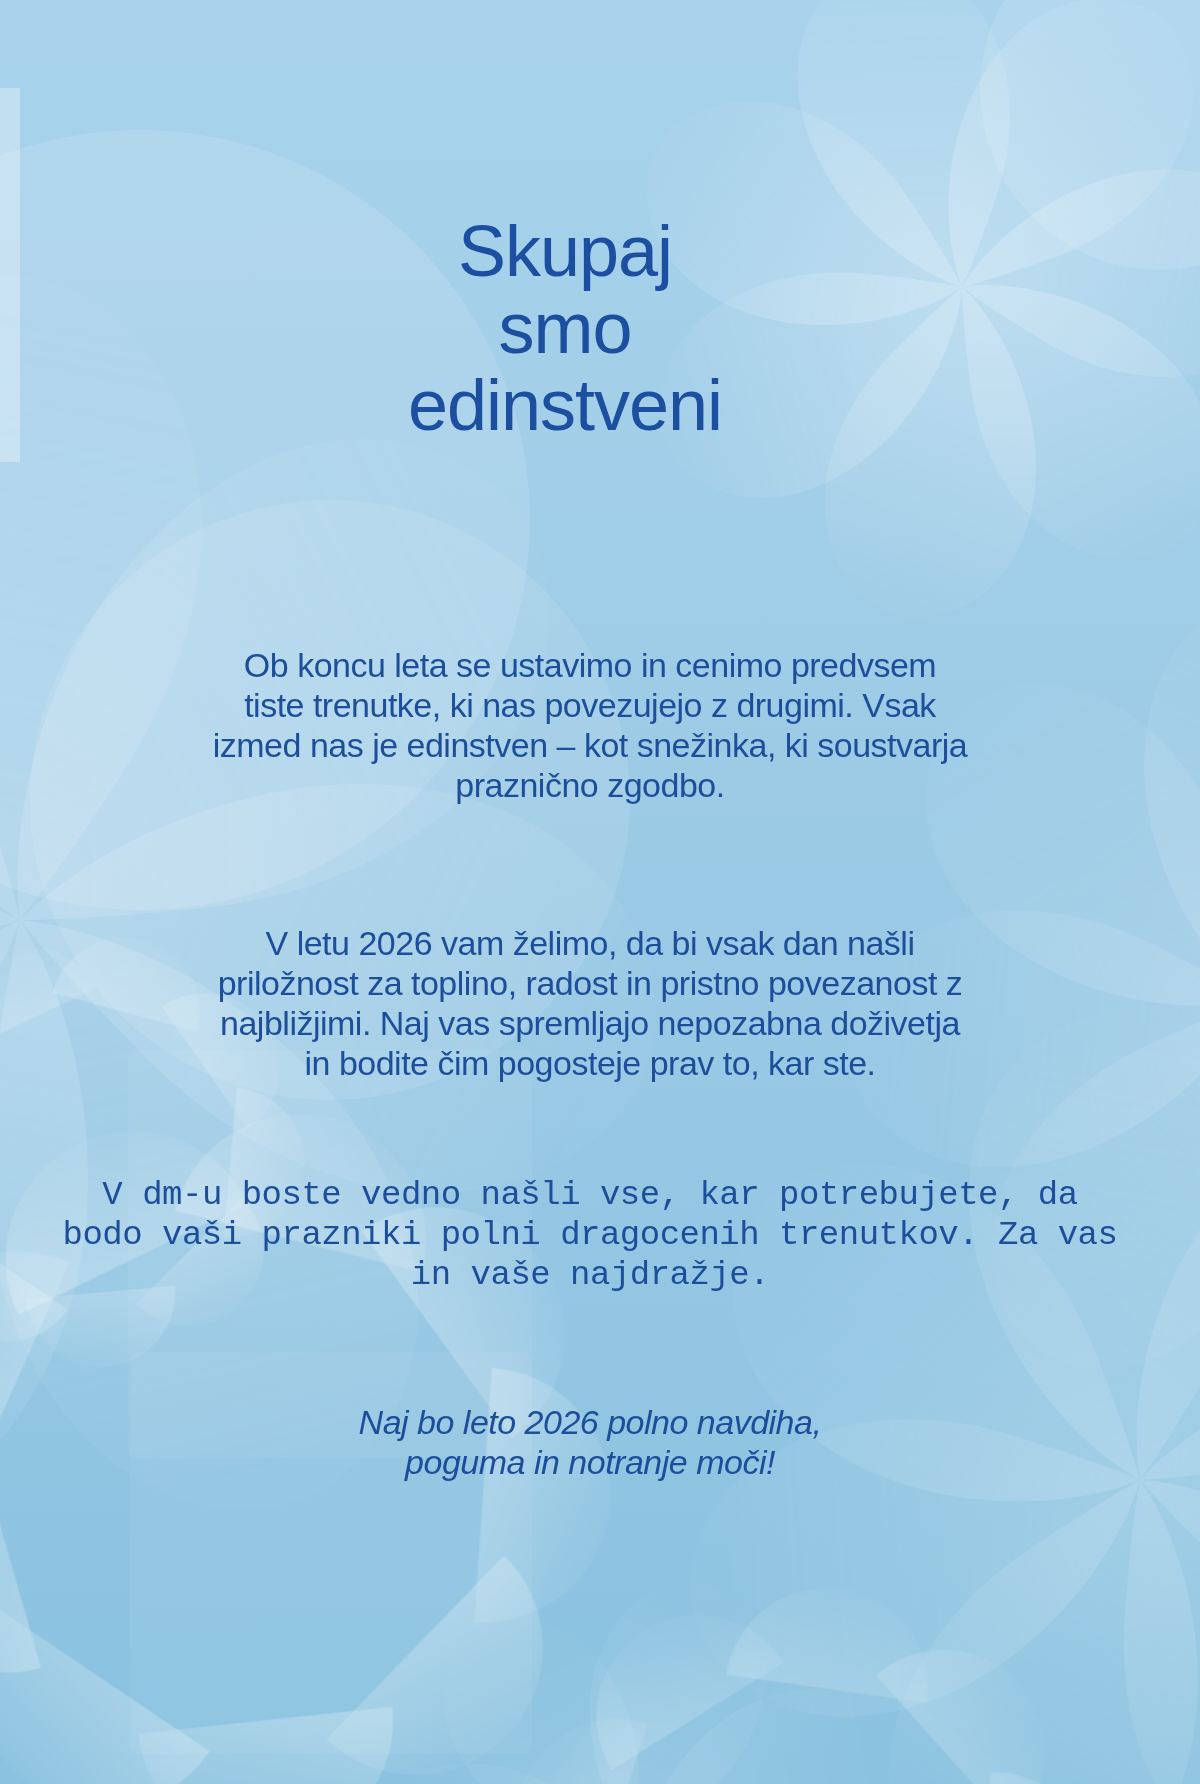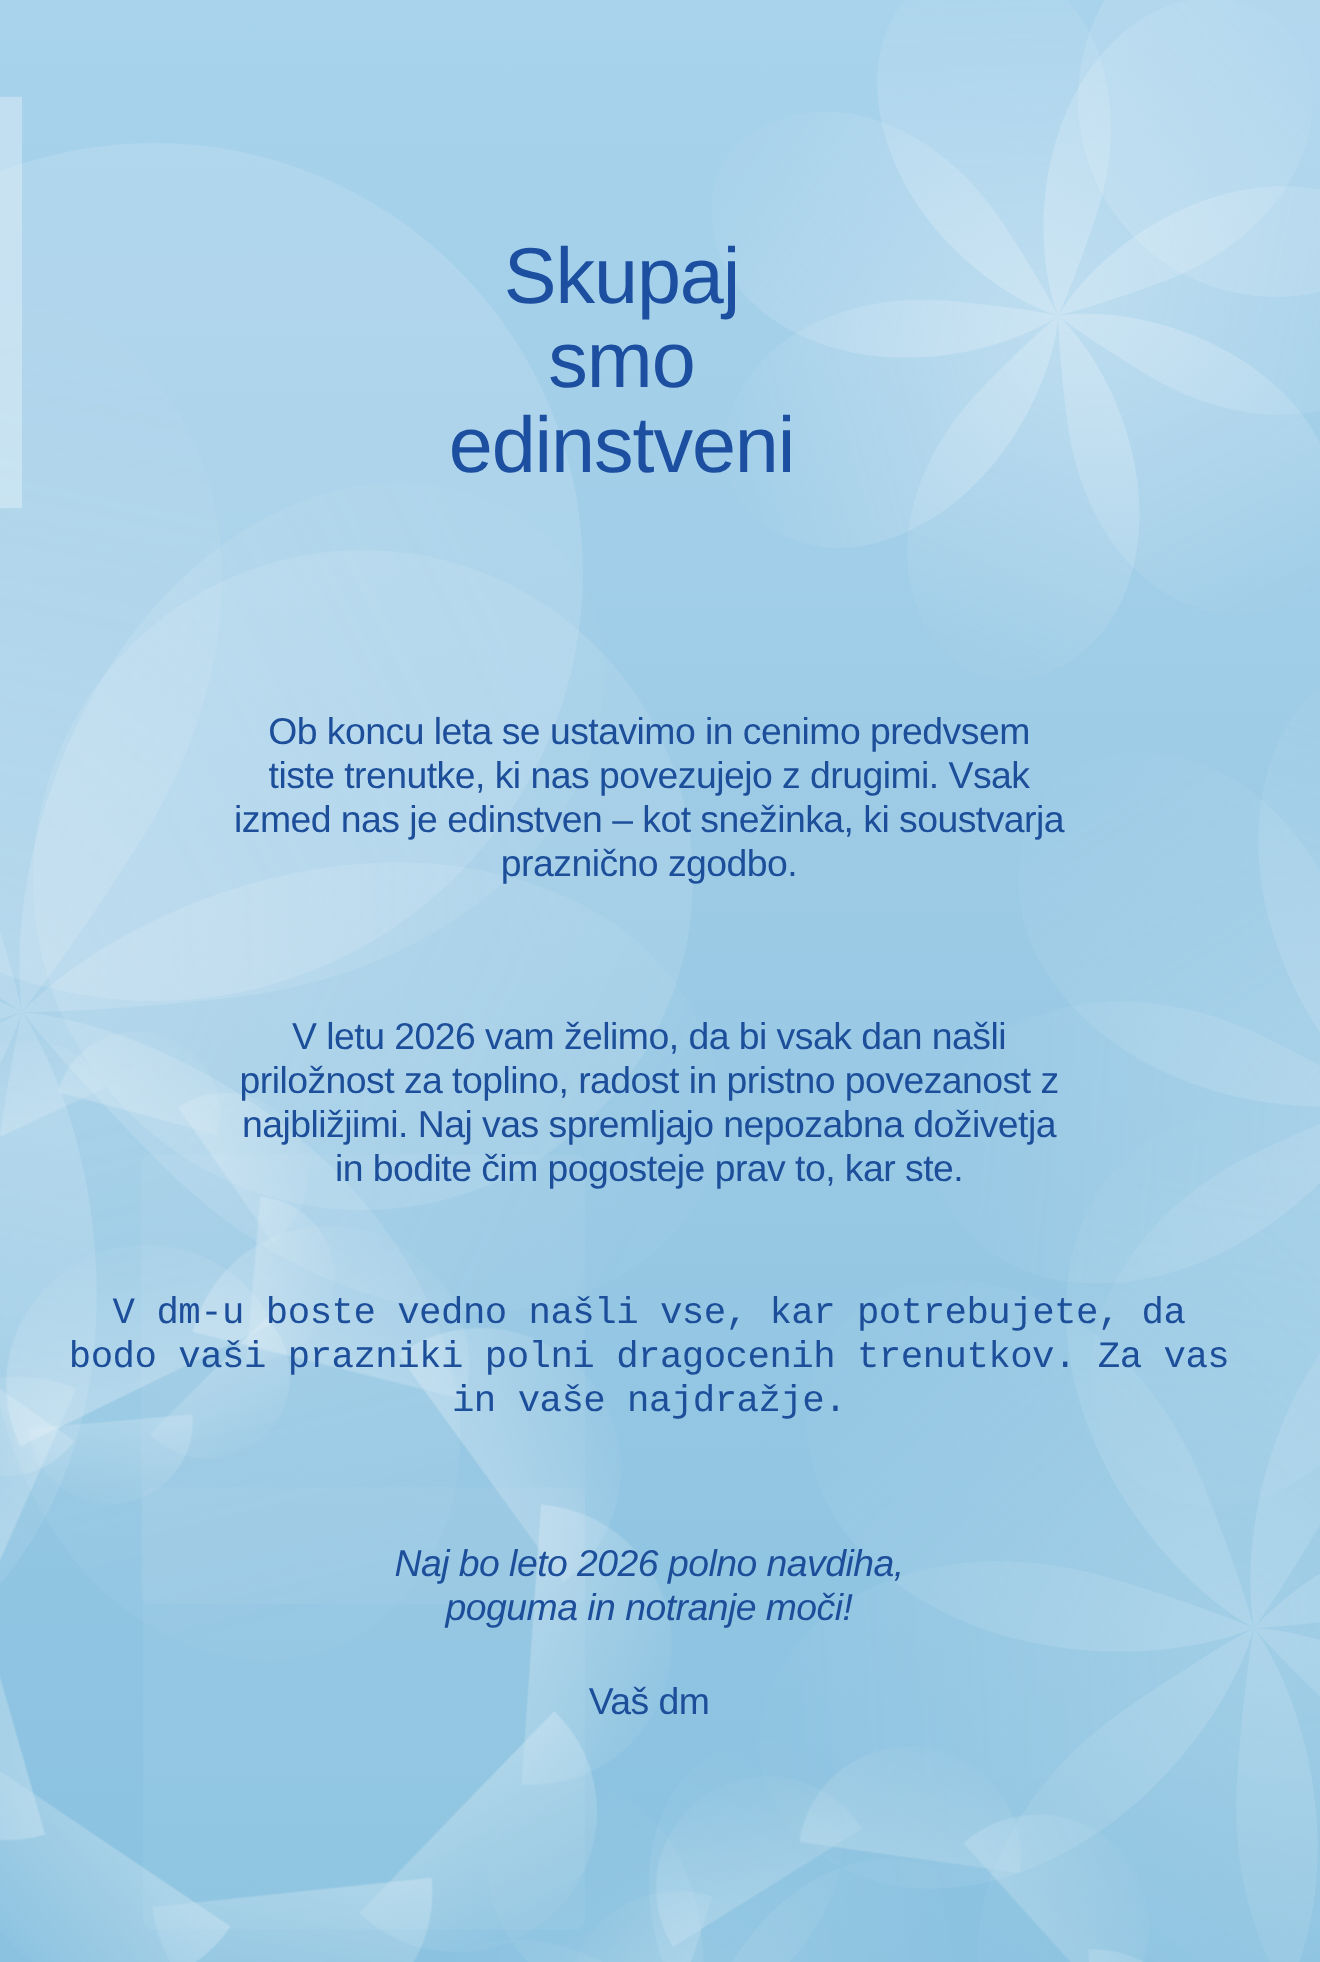--- a/index.html
+++ b/index.html
@@ -103,15 +103,14 @@
     <h1 class="headline">Skupaj<br>smo<br>edinstveni</h1>
 
     <p class="para p1">Ob koncu leta se ustavimo in cenimo predvsem<br>tiste trenutke, ki nas povezujejo z drugimi. Vsak<br>izmed nas je edinstven – kot snežinka, ki soustvarja<br>praznično zgodbo.</p>
 
     <p class="para p2">V letu 2026 vam želimo, da bi vsak dan našli<br>priložnost za toplino, radost in pristno povezanost z<br>najbližjimi. Naj vas spremljajo nepozabna doživetja<br>in bodite čim pogosteje prav to, kar ste.</p>
 
     <p class="para p3">V dm-u boste vedno našli vse, kar potrebujete, da<br>bodo vaši prazniki polni dragocenih trenutkov. Za vas<br>in vaše najdražje.</p>
 
     <p class="para p4">Naj bo leto 2026 polno navdiha,<br>poguma in notranje moči!</p>
 
-    <p class="para signature">Vaš dm</p>
   </div>
 </div>
 
 </body></html>

